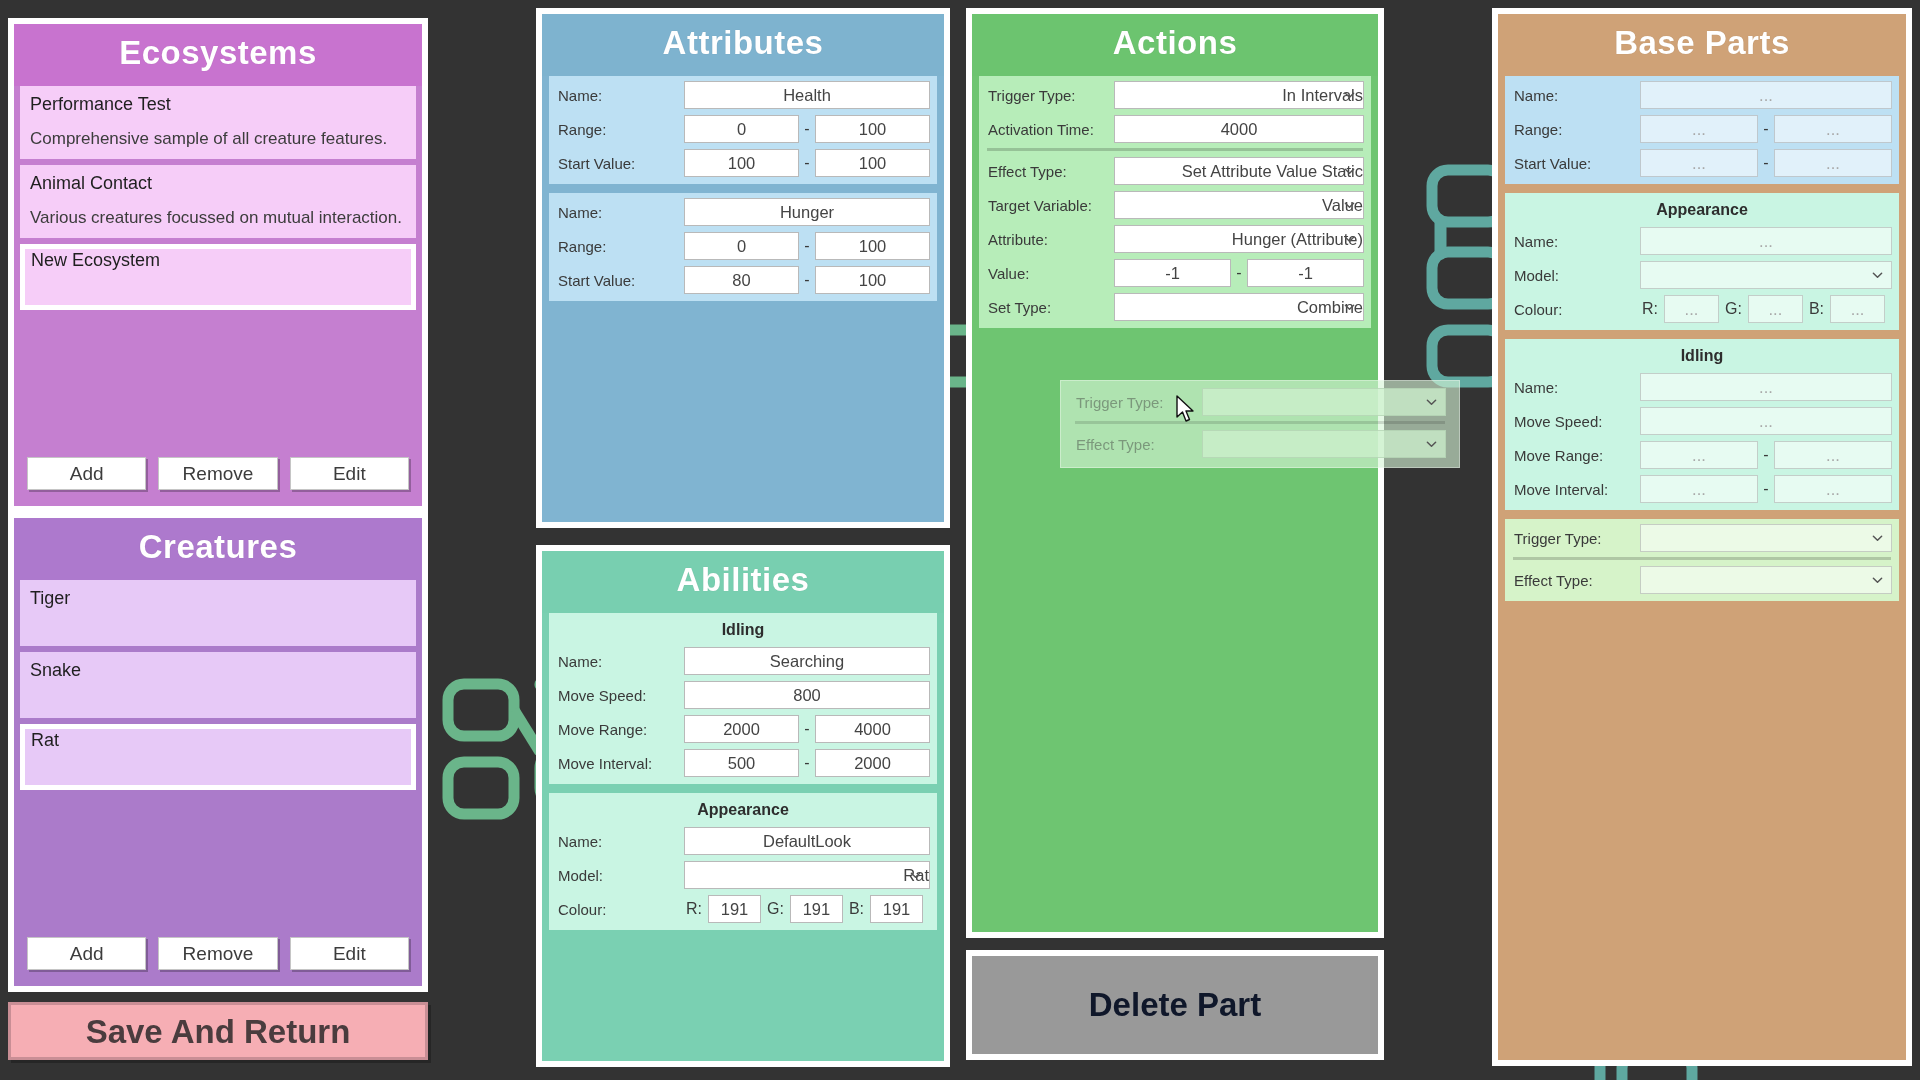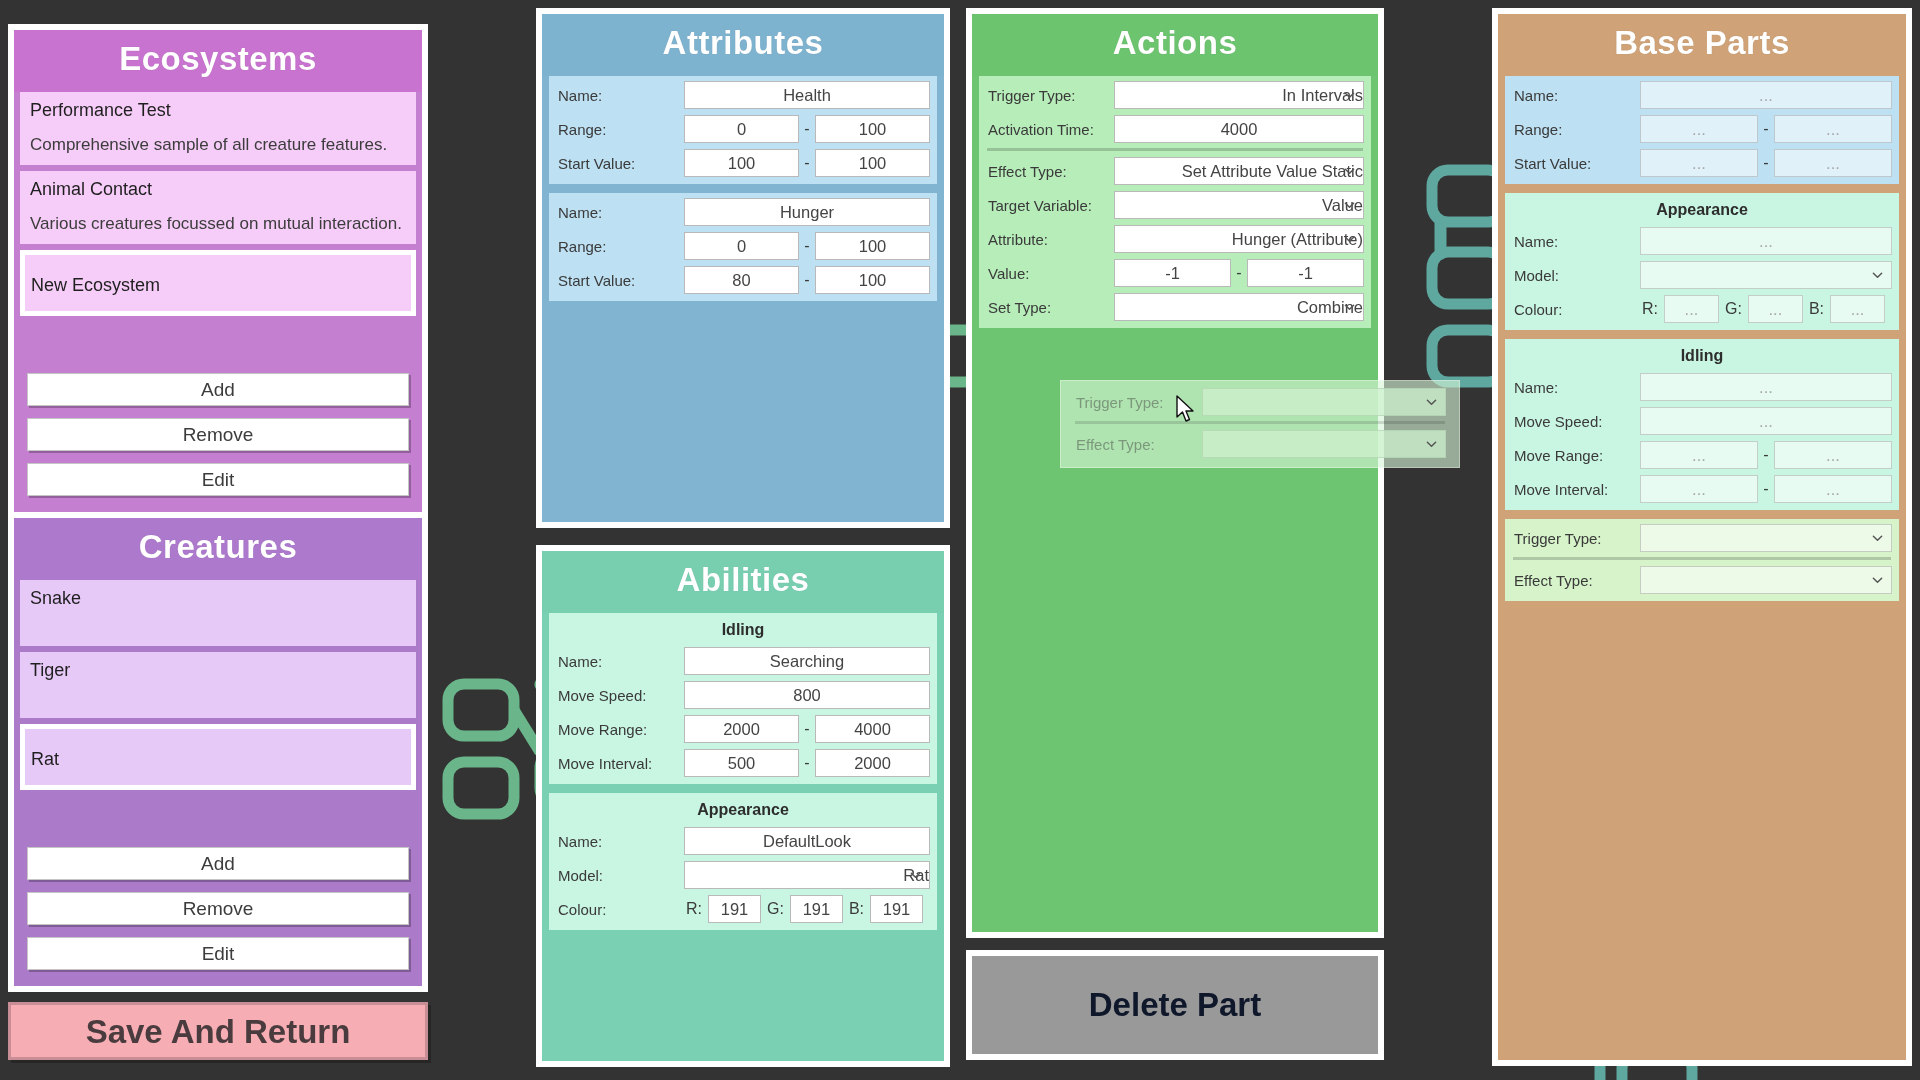--- a/index.html
+++ b/index.html
@@ -89,25 +89,25 @@
   .rgb .tag { font-size: 16px; color: #3a3a3a; flex: 0 0 auto; padding: 0 2px; }
   .rgb .field { flex: 1; }
 
   
   .list-item {
     background: #f6cdf8;
     margin: 0 0 6px 0;
     padding: 8px 10px 10px 10px;
     min-height: 66px;
   }
-  .list-item.selected { border: 5px solid #ffffff; padding: 20px 6px 6px 6px; }
+  .list-item.selected { border: 5px solid #ffffff; padding: 1px 6px 6px 6px; }
   .li-title { font-size: 18px; color: #1f1f1f; }
   .li-desc { font-size: 17px; color: #3c3c3c; margin-top: 14px; }
 
-  .btnrow { display: flex; gap: 12px; padding: 6px 7px 8px 7px; flex-direction: column; }
+  .btnrow { display: flex; gap: 12px; padding: 6px 7px 8px 7px; }
   .btn {
     flex: 1;
     height: 33px;
     line-height: 31px;
     text-align: center;
     background: #ffffff;
     border: 1px solid #c5c5c5;
     box-shadow: 2px 2px 0 rgba(0,0,0,.25);
     font-size: 19px;
     color: #3c3c3c;
@@ -163,21 +163,21 @@
       <rect x="988" y="300" width="60" height="52" rx="16"></rect>
       <rect x="988" y="380" width="60" height="52" rx="16"></rect>
       <rect x="930" y="330" width="66" height="52" rx="16"></rect>
     </g>
     <g fill="none" stroke="#5fa8a0" stroke-width="11" stroke-linejoin="round">
       <rect x="1622" y="1052" width="70" height="46" rx="16"></rect>
       <path d="M1600 1050 L1600 1080"></path>
     </g>
   </svg>
 
-  <div class="panel" style="left:8px; top:24px; width:420px; height:494px;">
+  <div class="panel" style="left:8px; top:18px; width:420px; height:494px;">
     <div class="panel-inner" id="eco-inner" style="background: rgb(197, 127, 208); position: relative;">
       <div class="panel-title" style="background: rgb(200, 115, 207);">Ecosystems</div>
       <div id="eco-list" style="padding:0 6px;">
           <div class="list-item" style="background: rgb(246, 205, 248);">
             <div class="li-title">Performance Test</div>
             <div class="li-desc">Comprehensive sample of all creature features.</div>
           </div>
           <div class="list-item" style="background: rgb(246, 205, 248);">
             <div class="li-title">Animal Contact</div>
             <div class="li-desc">Various creatures focussed on mutual interaction.</div>
@@ -192,24 +192,24 @@
         <div class="btn">Edit</div>
       </div>
     </div>
   </div>
 
   <div class="panel" style="left:8px; top:512px; width:420px; height:480px;">
     <div class="panel-inner" id="cre-inner" style="background: rgb(171, 123, 202); position: relative;">
       <div class="panel-title" style="background: rgb(173, 121, 205);">Creatures</div>
       <div id="cre-list" style="padding:0 6px;">
           <div class="list-item" style="background: rgb(231, 201, 247);">
+            <div class="li-title">Tiger</div>
+          </div>
+          <div class="list-item" style="background: rgb(231, 201, 247);">
             <div class="li-title">Snake</div>
-          </div>
-          <div class="list-item" style="background: rgb(231, 201, 247);">
-            <div class="li-title">Tiger</div>
           </div>
           <div class="list-item selected" style="background: rgb(231, 201, 247);">
             <div class="li-title">Rat</div>
           </div>
         </div>
       <div class="btnrow" style="position:absolute; left:6px; right:6px; bottom:8px;">
         <div class="btn">Add</div>
         <div class="btn">Remove</div>
         <div class="btn">Edit</div>
       </div>

